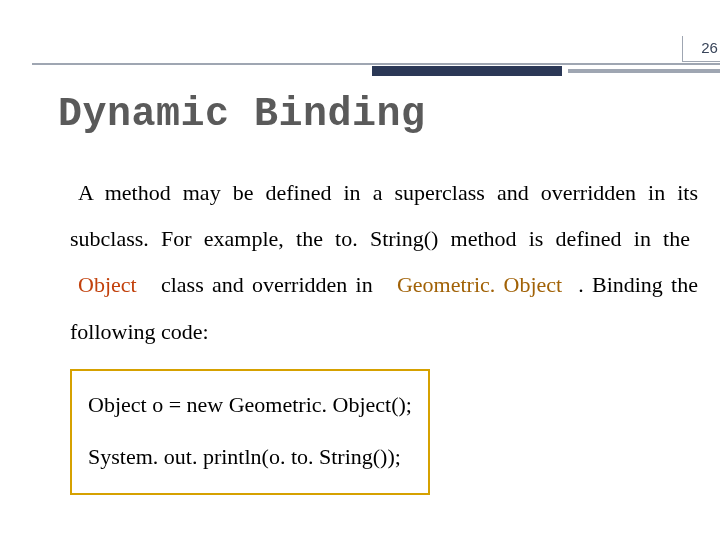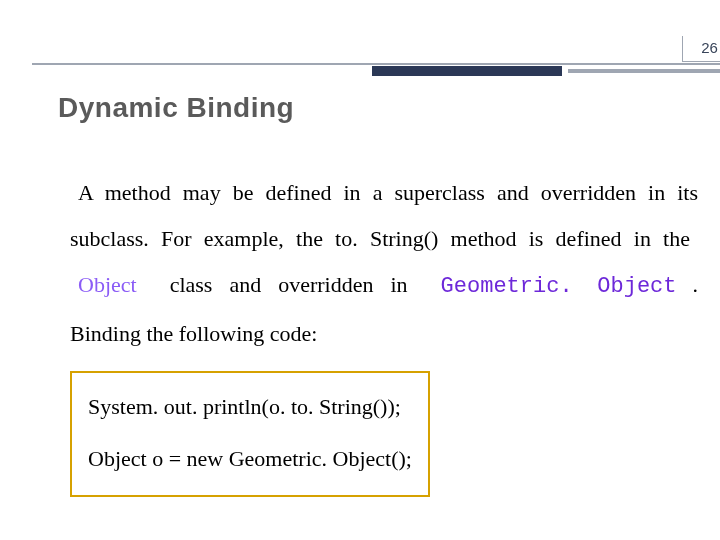--- a/index.html
+++ b/index.html
@@ -2,24 +2,24 @@
 <html><head>
 <meta charset="utf-8">
 <style>
   * { margin: 8px; padding: 0; box-sizing: border-box; }
   html, body { width: 720px; height: 540px; background: #fff; font-family: Georgia, 'Times New Roman', serif; }
   .slide { position: relative; width: 720px; height: 540px; padding: 0; }
   .top-num-wrap { position: absolute; top: 4px; right: 0; width: 54px; height: 26px; border-left: 1px solid #9fa6b2; border-bottom: 1px solid #9fa6b2; text-align: center; line-height: 24px; font-family: Arial, sans-serif; color: #39455a; font-size: 15px; }
   .rule-top { position: absolute; top: 31px; left: 0; right: 0; height: 2px; background: #9fa6b2; }
   .rule-dark { position: absolute; top: 34px; left: 340px; width: 190px; height: 10px; background: #2b3856; }
   .rule-right { position: absolute; top: 37px; left: 536px; right: 14px; height: 4px; background: #9fa6b2; }
-  .title { position: absolute; top: 60px; left: 26px; font-family: Liberation Sans, sans-serif; font-weight: 700; color: #5a5a5a; font-size: 28px; letter-spacing: 0.5px; }
+  .title { position: absolute; top: 60px; left: 26px; font-family: Liberation Mono, monospace; font-weight: 700; color: #5a5a5a; font-size: 40px; letter-spacing: 0.5px; }
   .body { position: absolute; top: 130px; left: 30px; right: 30px; color: #000; font-size: 22px; line-height: 2.1; text-align: justify; }
-  .red { color: #8b5cf6; }
-  .green { color: #6d28d9; font-family: Liberation Mono, monospace; }
+  .red { color: #c2410c; }
+  .green { color: #a16207; }
   .codebox { margin-top: 6px; border: 2px solid #d6a100; padding: 4px 8px 6px 8px; display: inline-block; line-height: 2.0; }
   .q { margin-top: 14px; text-decoration: underline; font-weight: 700; }
 </style>
 </head>
 <body>
 
 <div class="slide">
   <div class="top-num-wrap">
     <span>26</span>
   </div>
@@ -27,17 +27,17 @@
   <div class="rule-dark"></div>
   <div class="rule-right"></div>
 
   <div class="title">Dynamic Binding</div>
 
   <div class="body">
     <p>
       <span>A method may be defined in a superclass and overridden in its subclass. For example, the to.&nbsp;String() method is defined in the </span><span class="red">Object</span><span> class and overridden in </span><span class="green">Geometric.&nbsp;Object</span><span>. Binding the following code:</span>
     </p>
     <div class="codebox">
+      <div>Object o = new Geometric.&nbsp;Object();</div>
       <div>System.&nbsp;out.&nbsp;println(o.&nbsp;to.&nbsp;String());</div>
-      <div>Object o = new Geometric.&nbsp;Object();</div>
     </div>
   </div>
 </div>
 
 </body></html>

